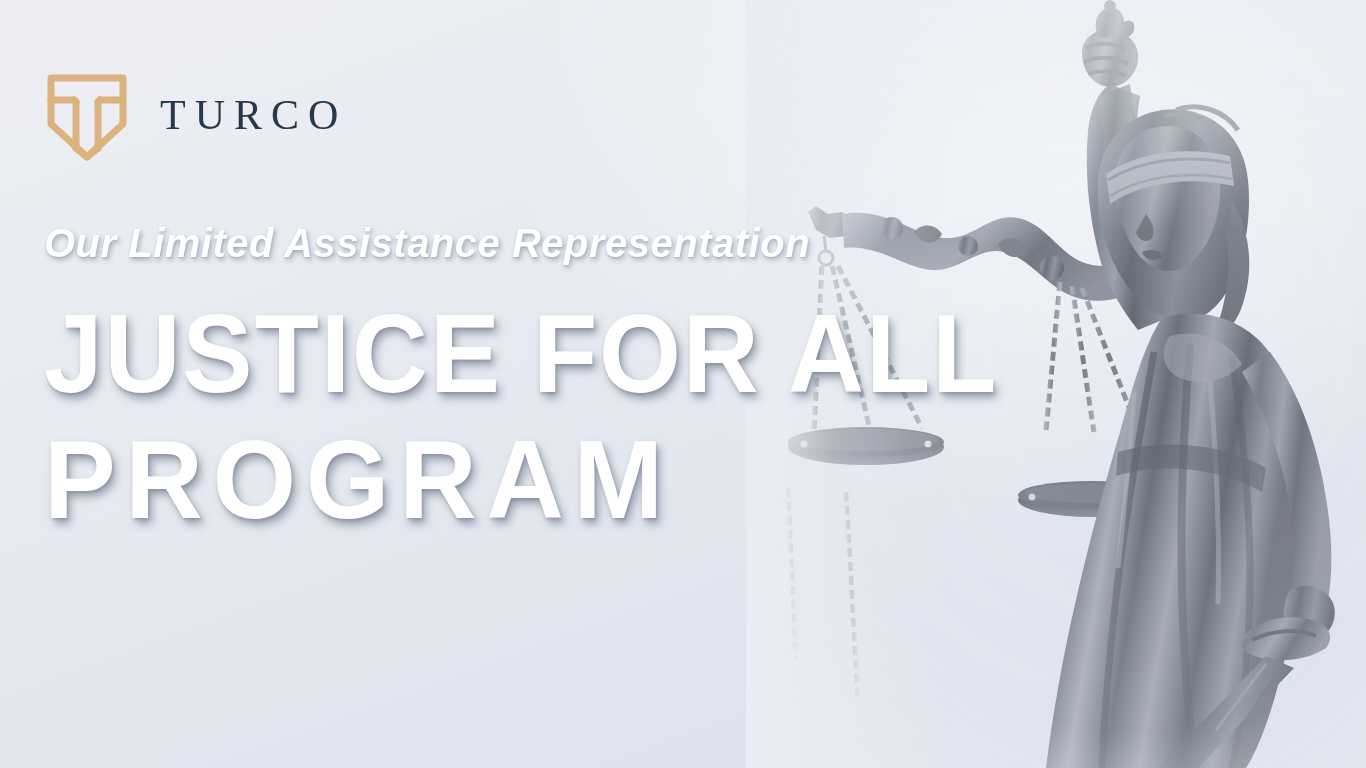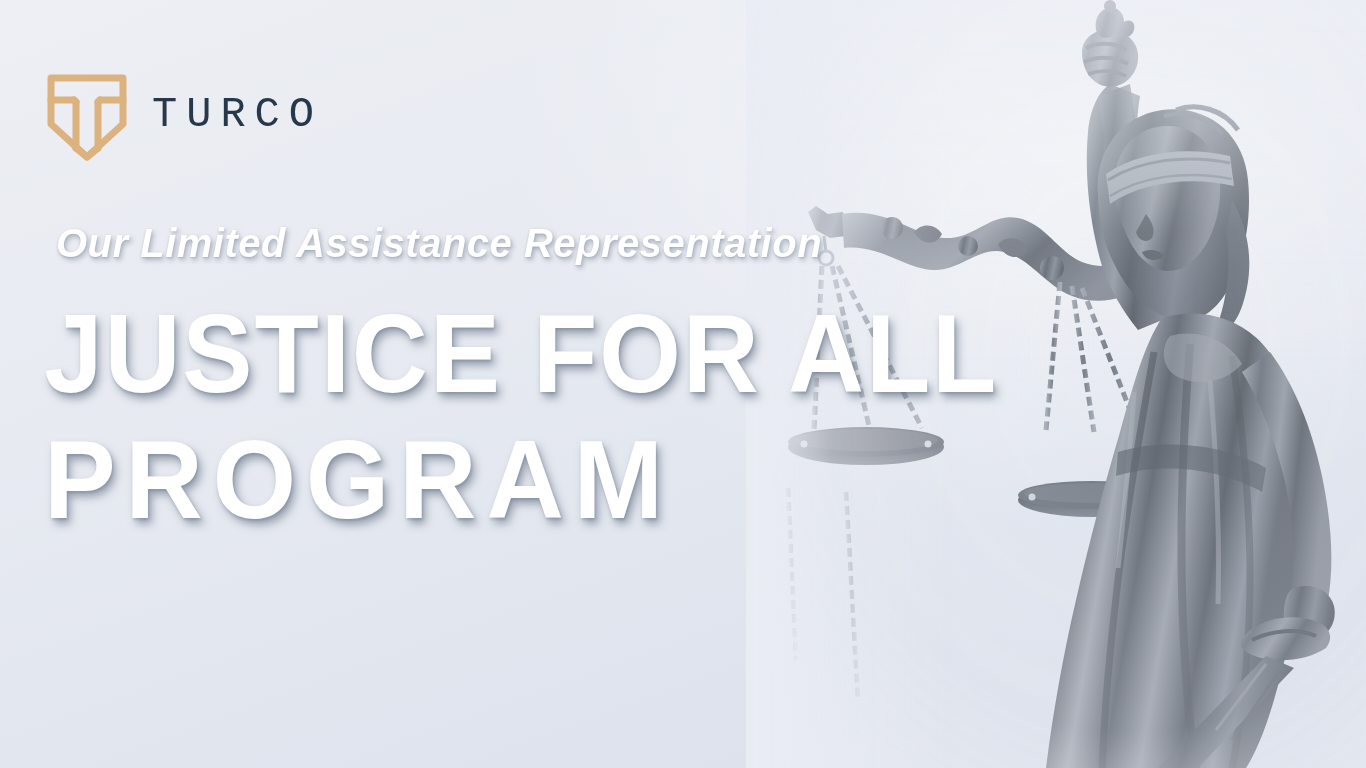--- a/index.html
+++ b/index.html
@@ -60,25 +60,26 @@
   #logo-mark svg { display: block; width: 100%; height: 100%; }
 
   #logo-wordmark {
     display: flex;
     flex-direction: column;
     line-height: 1;
     padding-top: 2px;
   }
   .wordmark-line {
     color: #26384a;
-    font-family: Liberation Mono, monospace;
+    font-family: Liberation Serif, serif;
     font-size: 42px;
     font-weight: 400;
     letter-spacing: 9px;
     white-space: nowrap;
+    margin-left: 8px;
   }
   .wordmark-line.second { margin-top: 10px; }
 
   
   #headline-block {
     position: absolute;
     left: 44px;
     top: 222px;
     width: 1060px;
   }
@@ -88,21 +89,20 @@
     font-family: "Liberation Sans", sans-serif;
     font-style: italic;
     font-weight: 700;
     font-size: 40px;
     letter-spacing: 0.5px;
     line-height: 1.05;
     white-space: nowrap;
     text-shadow:
       2px 3px 5px rgba(95,108,128,0.45),
       0 1px 2px rgba(110,120,140,0.30);
-    margin-left: 12px;
   }
 
   .headline-line {
     color: #ffffff;
     font-family: "Liberation Sans", sans-serif;
     font-weight: 700;
     font-size: 112px;
     line-height: 0.96;
     white-space: nowrap;
     text-shadow:

